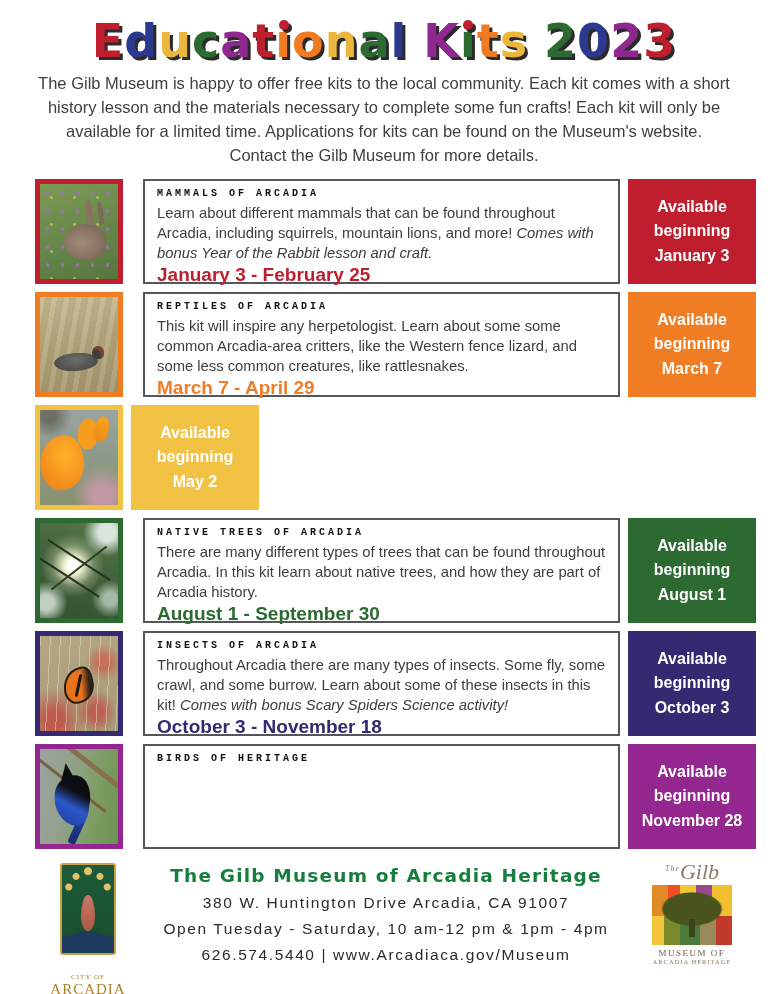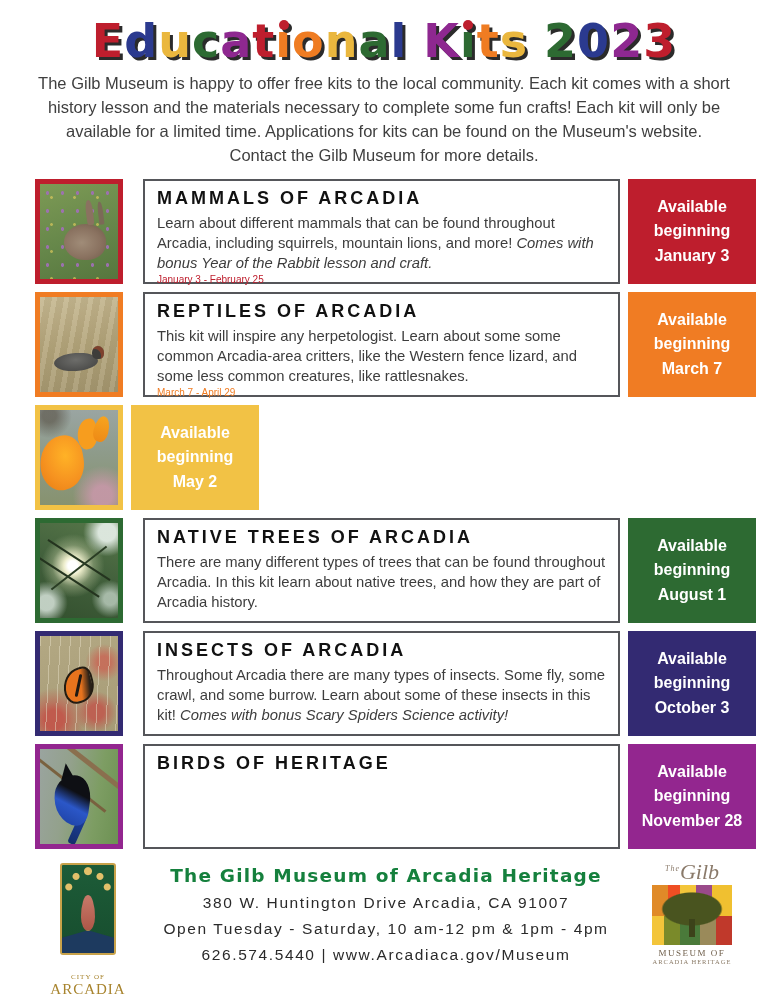--- a/index.html
+++ b/index.html
@@ -20,25 +20,25 @@
 
   
   .rows{margin:12px 0 0 35px;width:721px;}
   .row{display:flex;height:105px;margin-bottom:8px;}
   .photo{flex:none;width:88px;height:105px;box-sizing:border-box;
          border:5px solid var(--accent);position:relative;overflow:hidden;}
   .photo i{position:absolute;display:block;}
   .info{box-sizing:border-box;width:477px;margin-left:20px;background:#fff;
         border:2px solid #55565a;padding:6px 10px 6px 12px;
         display:flex;flex-direction:column;}
-  .kit-title{margin:1px 0 4px;font-family:Liberation Sans, sans-serif;font-size:18px;
+  .kit-title{margin:1px 0 4px;font-family:Liberation Mono, monospace;font-size:10px;
              font-weight:900;letter-spacing:3px;color:#111;}
   .desc{margin:0;font-size:14.8px;line-height:1.36;color:#3d3d3d;}
   .desc em{font-style:italic;}
-  .date{margin-top:auto;font-weight:normal;font-size:10px;color:var(--accent);}
+  .date{margin-top:auto;font-weight:bold;font-size:19px;color:var(--accent);}
   .avail{box-sizing:border-box;width:128px;margin-left:8px;background:var(--accent);
          color:#fff;font-weight:bold;font-size:16px;line-height:1.55;
          display:flex;flex-direction:column;justify-content:center;
          align-items:center;text-align:center;}
 
   
   .ph-rabbit{background-color:#6e8c4b;
     background-image:
       radial-gradient(rgba(158,112,178,.95) 1.3px,transparent 1.9px),
       radial-gradient(rgba(222,202,92,.65) 1px,transparent 1.6px),
@@ -206,33 +206,35 @@
         <span>beginning</span>
         <span>May 2</span>
       </div>
     </div>
 
     <div class="row" style="--accent: #2d6a32;">
       <div class="photo ph-trees"></div>
       <div class="info">
         <h2 class="kit-title">NATIVE TREES OF ARCADIA</h2>
         <p class="desc"><span>There are many different types of trees that can be found throughout Arcadia. In this kit learn about native trees, and how they are part of Arcadia history.</span><em></em></p>
+        <div class="date">August 1 - September 30</div>
       </div>
       <div class="avail">
         <span>Available</span>
         <span>beginning</span>
         <span>August 1</span>
       </div>
     </div>
 
     <div class="row" style="--accent: #332a72;">
       <div class="photo ph-butterfly"></div>
       <div class="info">
         <h2 class="kit-title">INSECTS OF ARCADIA</h2>
         <p class="desc"><span>Throughout Arcadia there are many types of insects. Some fly, some crawl, and some burrow. Learn about some of these insects in this kit! </span><em>Comes with bonus Scary Spiders Science activity!</em></p>
+        <div class="date">October 3 - November 18</div>
       </div>
       <div class="avail">
         <span>Available</span>
         <span>beginning</span>
         <span>October 3</span>
       </div>
     </div>
 
     <div class="row" style="--accent: #93268f;">
       <div class="photo ph-jay">

